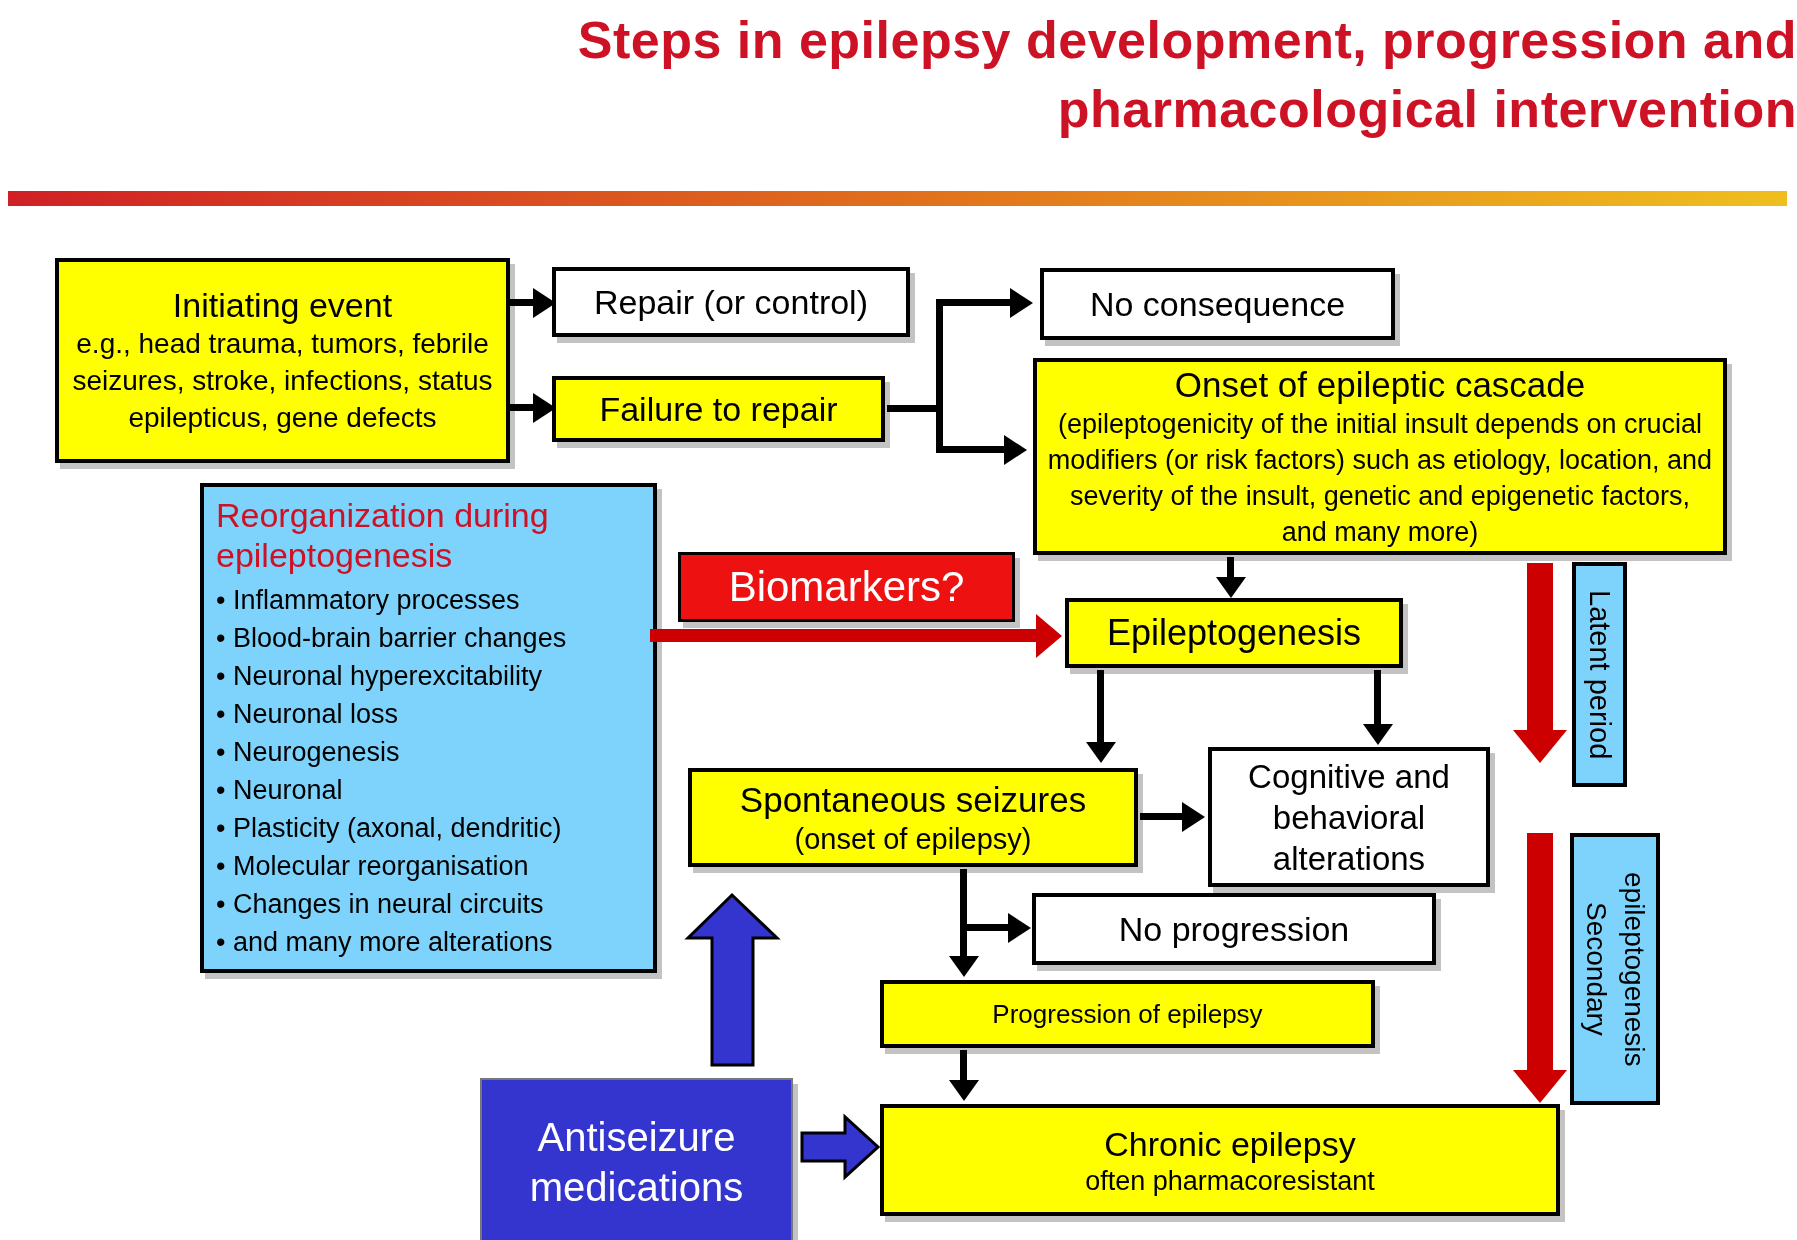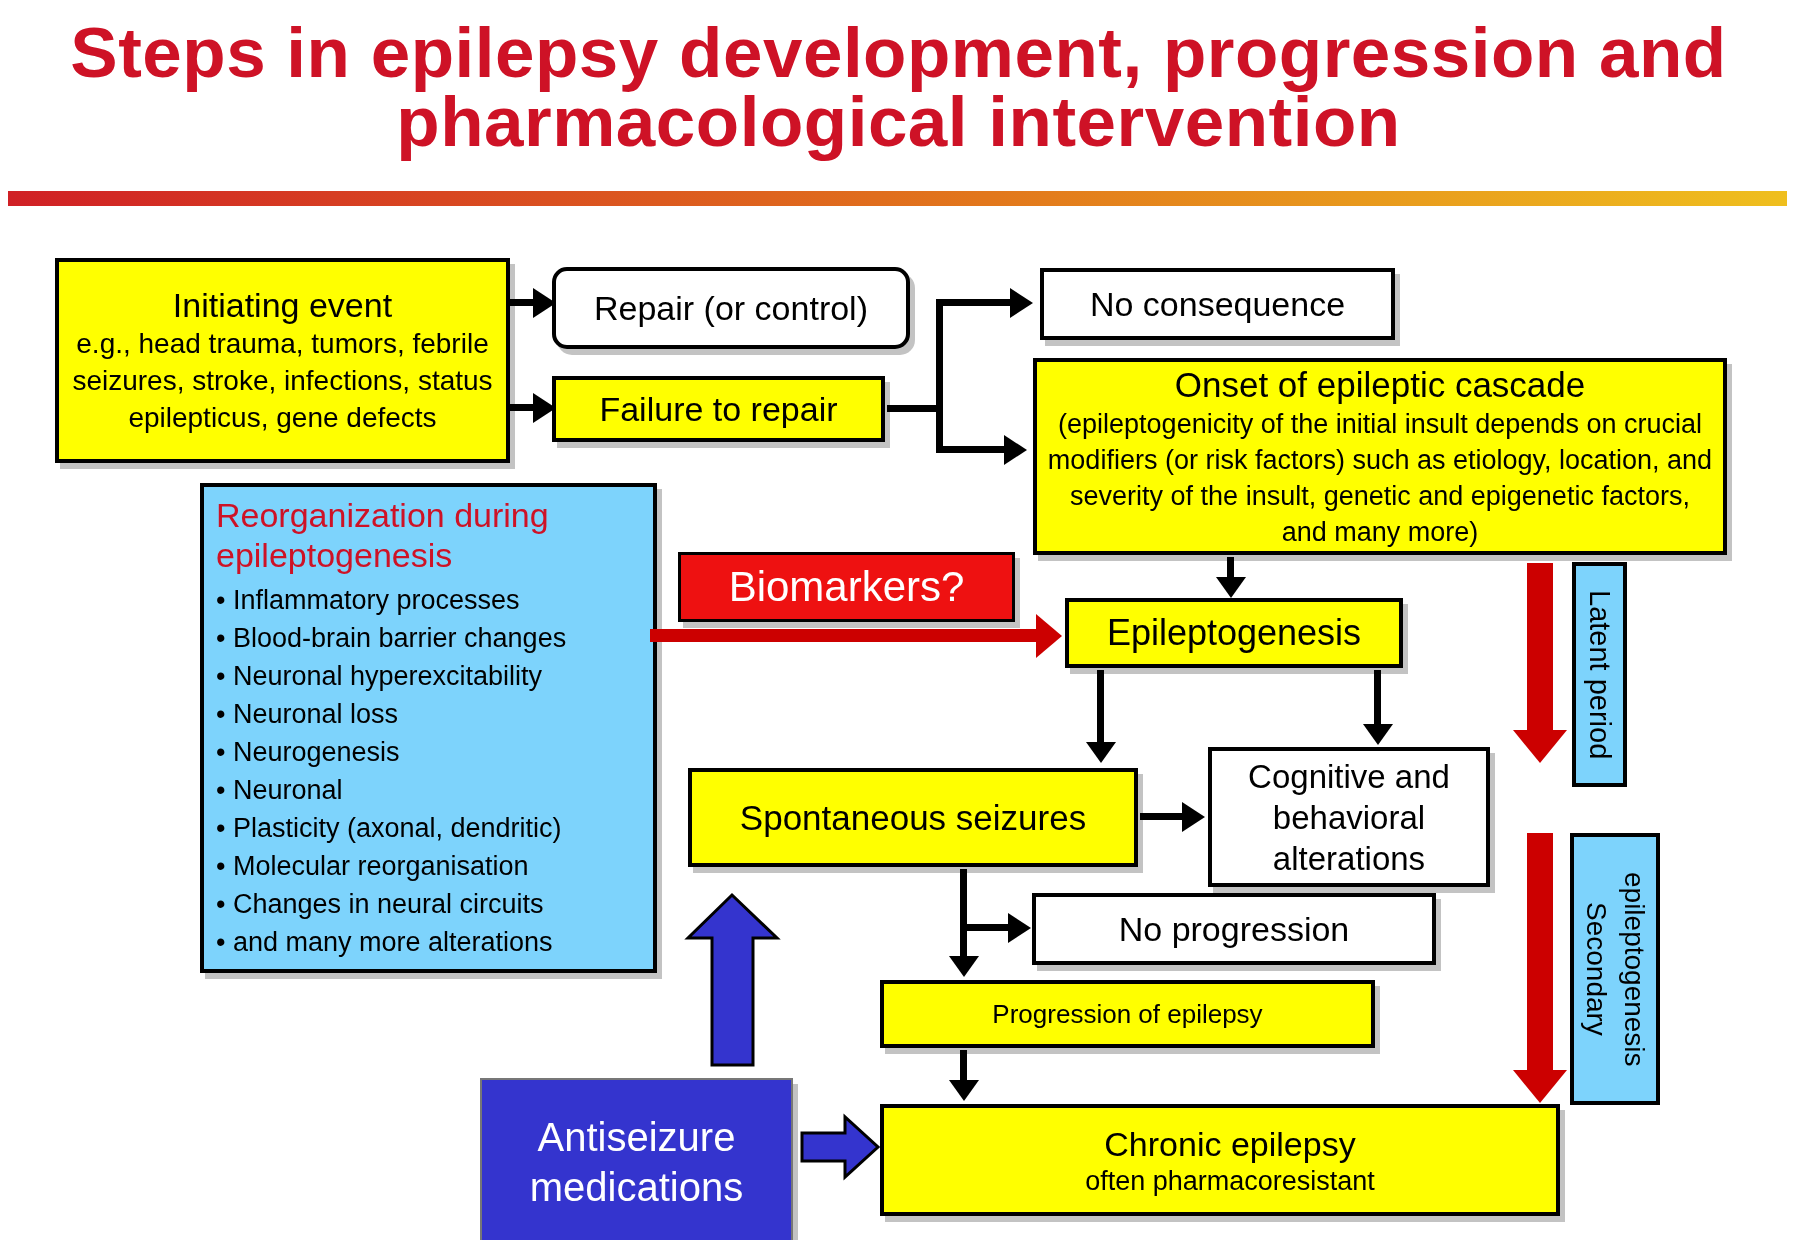--- a/index.html
+++ b/index.html
@@ -7,22 +7,22 @@
          font-family:"Liberation Sans",sans-serif;overflow:hidden;}
   .box{position:absolute;border:4px solid #000;display:flex;flex-direction:column;
        align-items:center;justify-content:center;text-align:center;box-sizing:border-box;}
   .shadow{box-shadow:5px 6px 0 rgba(135,135,135,.5);}
   .yellow{background:#FFFF00;}
   .white{background:#FFFFFF;}
   .pinkbg{background:#7dd3fc;}
   .bluebg{background:#3434CE;}
   .redbg{background:#EE1111;border-width:3px;}
   .b{font-weight:normal;}
-  .title{position:absolute;left:0;top:18px;width:100%;text-align:center;
-         color:#CE1226;font-weight:bold;font-size:71px;line-height:69px;letter-spacing:.5px;}
+  .title{position:absolute;left:0;top:6px;width:100%;text-align:right;
+         color:#CE1226;font-weight:bold;font-size:52px;line-height:69px;letter-spacing:.5px;}
   .divider{position:absolute;left:8px;top:191px;width:1779px;height:15px;
            background:linear-gradient(to right,#D02025,#E2771C 55%,#EFBF1E);}
   
   .hline{position:absolute;height:7px;background:#000;}
   .vline{position:absolute;width:7px;background:#000;}
   .ah-right{position:absolute;width:0;height:0;border-top:15px solid transparent;
             border-bottom:15px solid transparent;border-left:23px solid #000;}
   .ah-down{position:absolute;width:0;height:0;border-left:15px solid transparent;
            border-right:15px solid transparent;border-top:21px solid #000;}
   
@@ -43,21 +43,21 @@
     <div>Steps in epilepsy development, progression and</div>
     <div>pharmacological intervention</div>
   </div>
   <div class="divider"></div>
 
   <div class="box yellow shadow" style="left:55px;top:258px;width:455px;height:205px;padding:4px 6px;">
     <div class="b" style="font-size:34px;line-height:40px;">Initiating event</div>
     <div class="b" style="font-size:28px;line-height:37px;">e.g., head trauma, tumors, febrile seizures, stroke, infections, status epilepticus, gene defects</div>
   </div>
 
-  <div class="box white shadow" style="left:552px;top:267px;width:358px;height:82px;border-radius:15px;">
+  <div class="box white shadow" style="left:552px;top:267px;width:358px;height:70px;">
     <div style="font-size:34px;"><span class="b">Repair</span><span> (or control)</span></div>
   </div>
 
   <div class="box yellow shadow" style="left:552px;top:376px;width:333px;height:66px;">
     <div class="b" style="font-size:34px;">Failure to repair</div>
   </div>
 
   <div class="box white shadow" style="left:1040px;top:268px;width:355px;height:72px;">
     <div class="b" style="font-size:34px;">No consequence</div>
   </div>
@@ -89,20 +89,21 @@
   <div class="box yellow shadow" style="left:1065px;top:598px;width:338px;height:70px;">
     <div class="b" style="font-size:36px;">Epileptogenesis</div>
   </div>
 
   <div class="box pinkbg vertical" style="left:1572px;top:562px;width:55px;height:225px;">
     <div class="b" style="font-size:29px;">Latent period</div>
   </div>
 
   <div class="box yellow shadow" style="left:688px;top:768px;width:450px;height:99px;">
     <div class="b" style="font-size:35px;line-height:43px;">Spontaneous seizures</div>
+    <div class="b" style="font-size:29px;line-height:36px;">(onset of epilepsy)</div>
   </div>
 
   <div class="box white shadow" style="left:1208px;top:747px;width:282px;height:140px;padding:0 4px;">
     <div class="b" style="font-size:33px;line-height:41px;">Cognitive and behavioral alterations</div>
   </div>
 
   <div class="box white shadow" style="left:1032px;top:893px;width:404px;height:72px;">
     <div class="b" style="font-size:34px;">No progression</div>
   </div>
 

